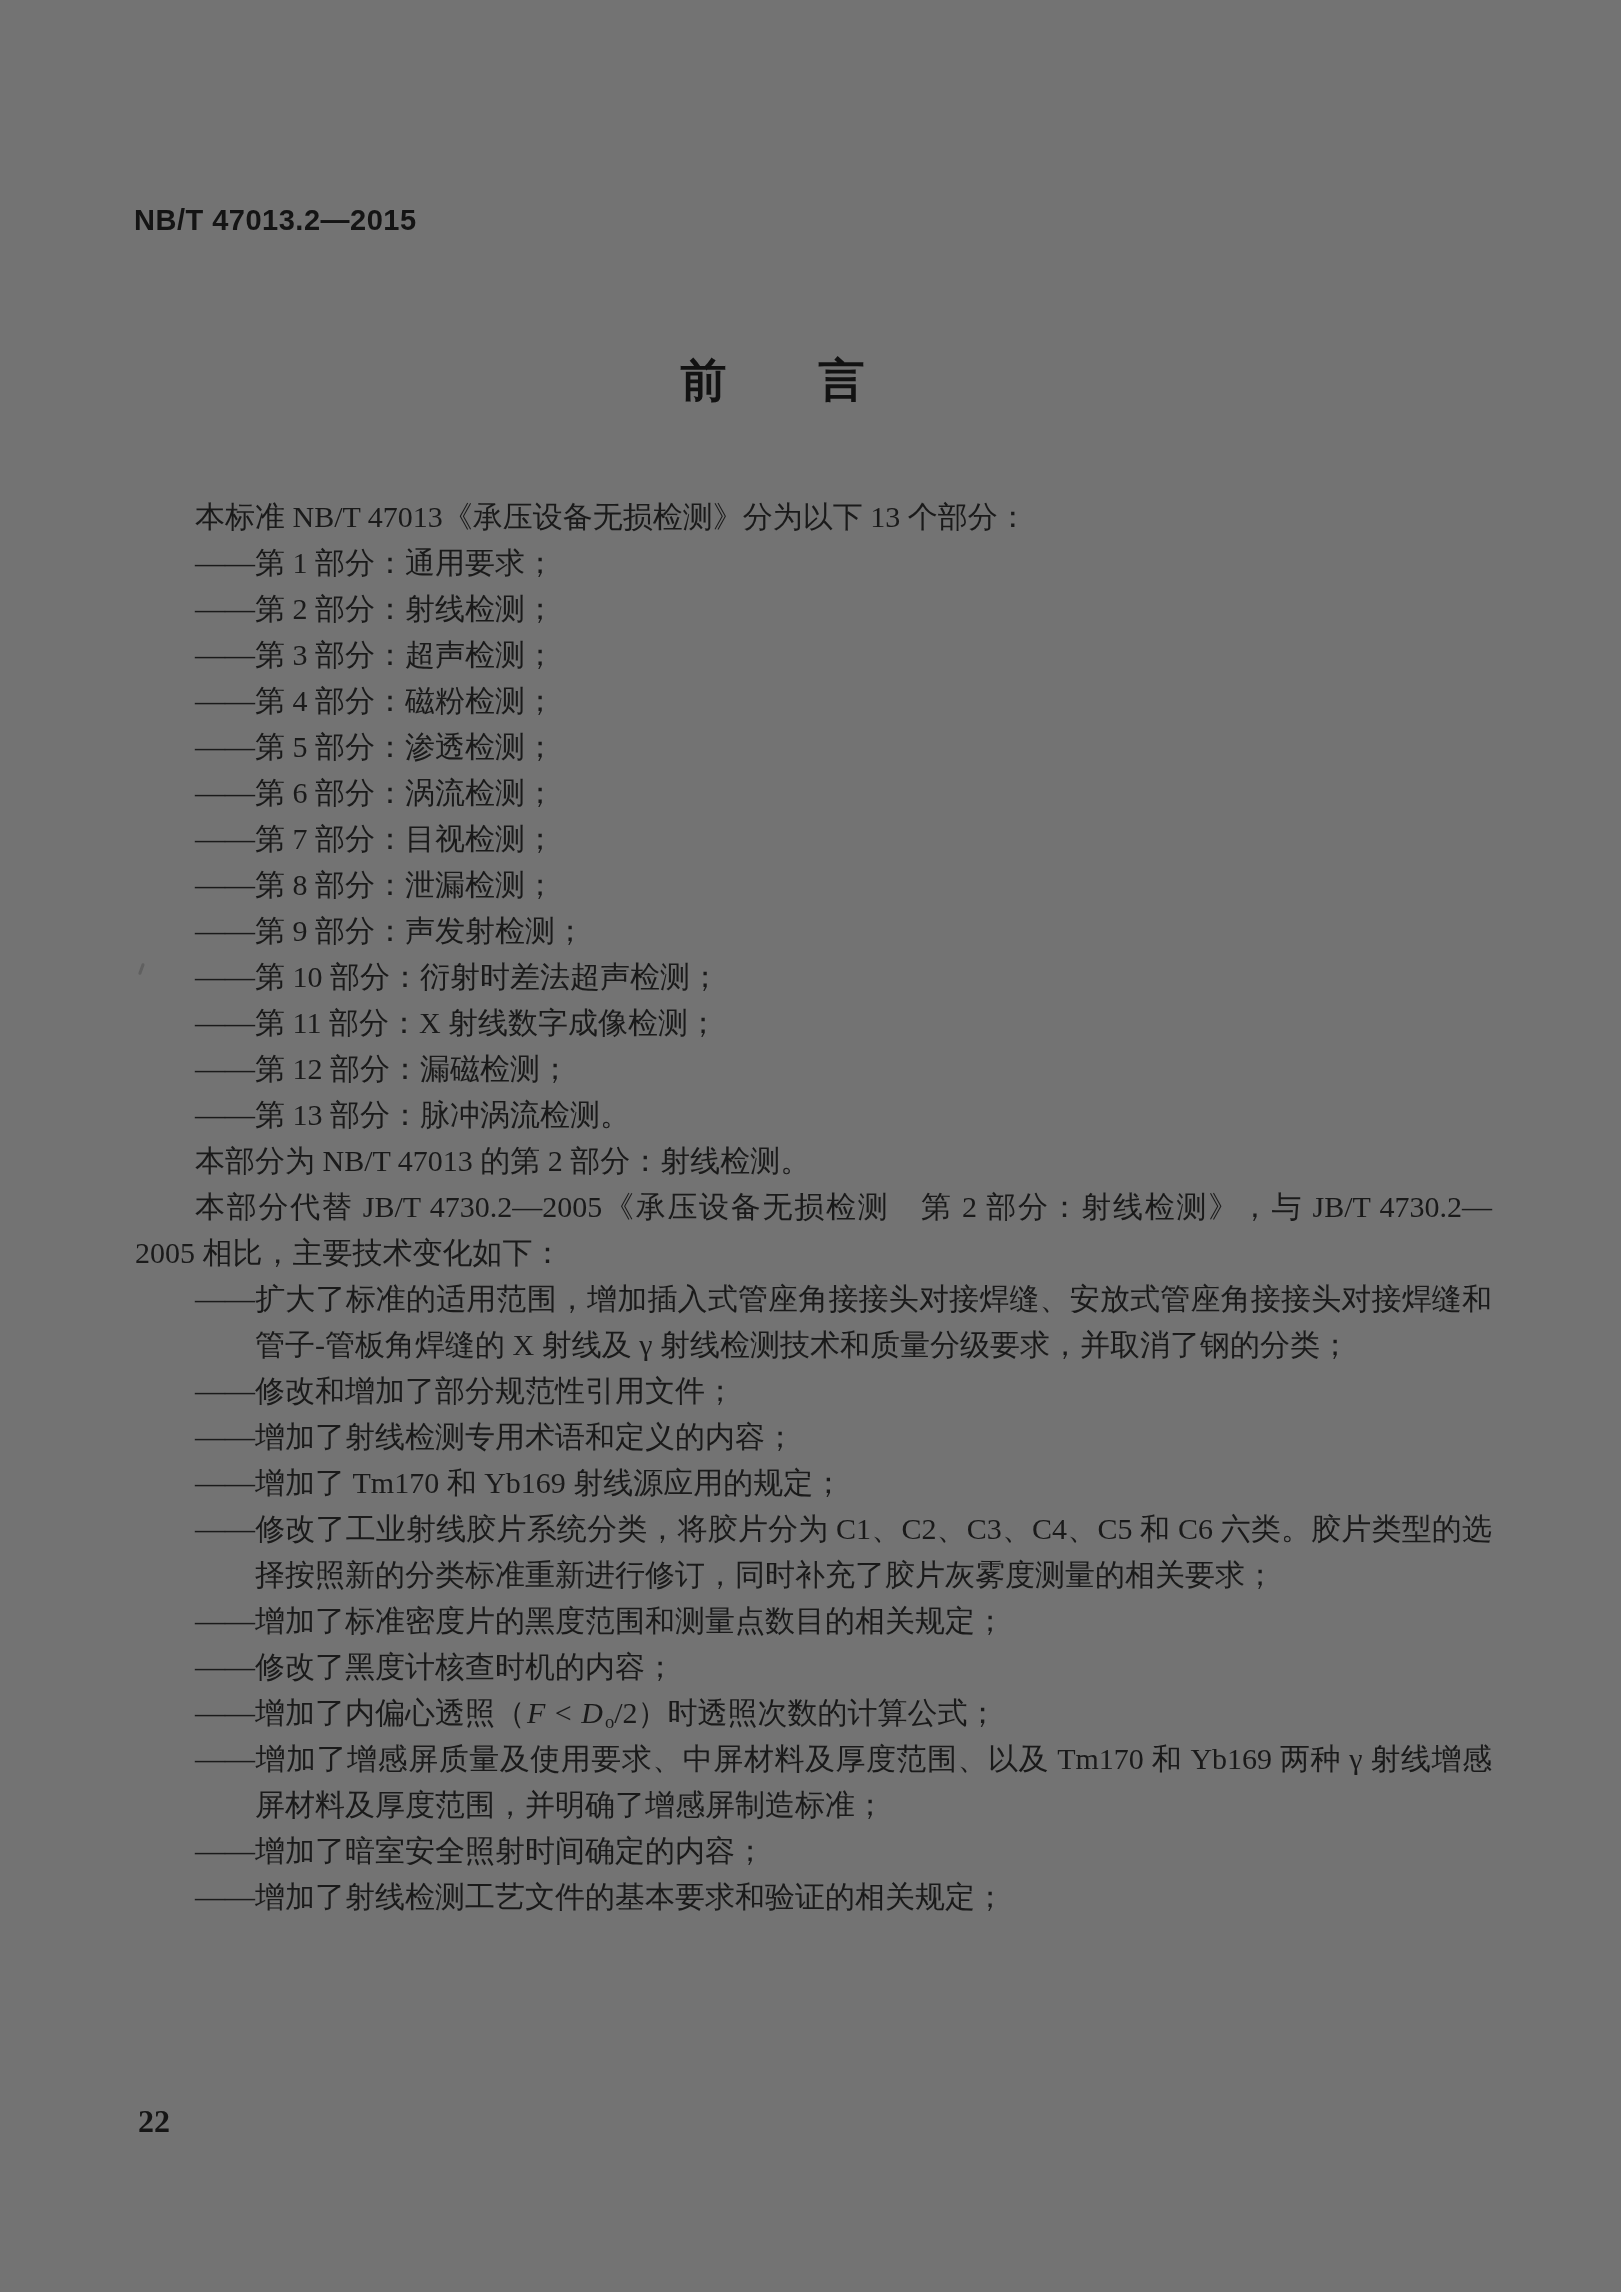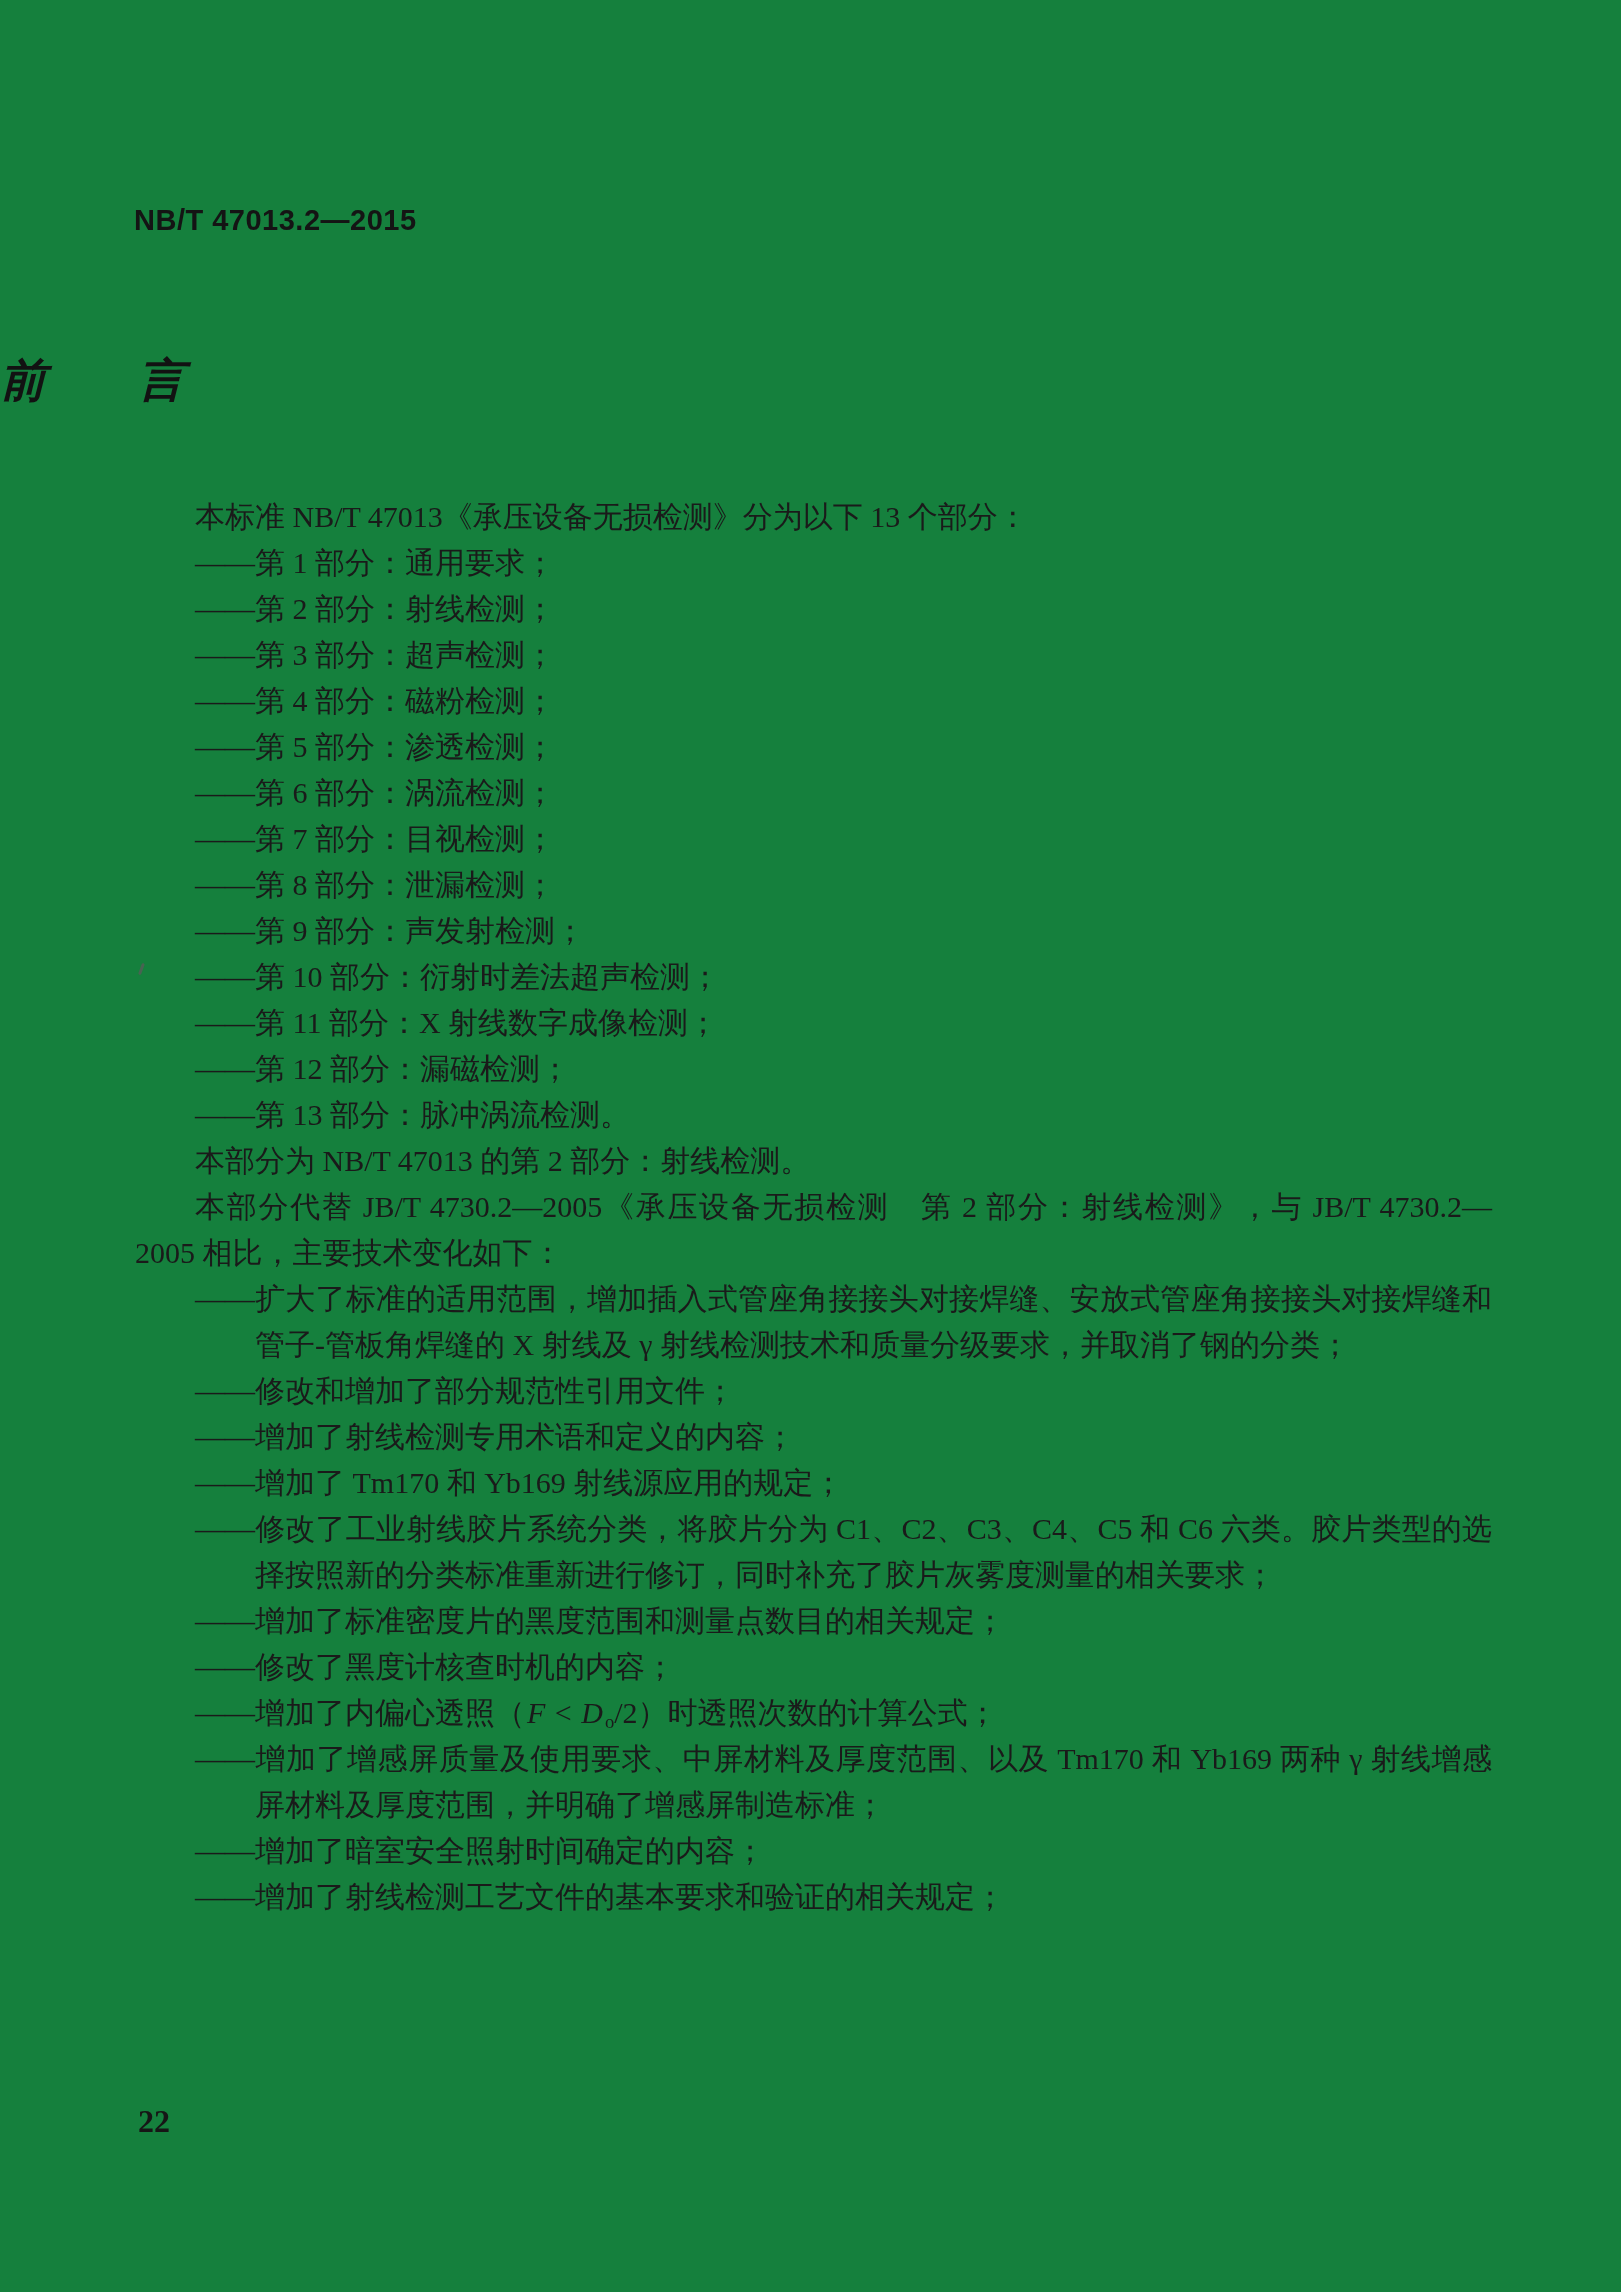--- a/index.html
+++ b/index.html
@@ -1,35 +1,35 @@
 <!DOCTYPE html>
 <html><head>
 <meta charset="utf-8">
 <style>
   html,body{margin:0;padding:0;background:#e8e8e6;}
   .page{
     position:relative;
     width:1621px;height:2293px;
-    background:#15803d;
+    background:#737373;
     overflow:hidden;
     color:#1c1c1c;
     margin:0 auto;
   }
   .standard-code{
     position:absolute;left:134px;top:204px;
     font-family:"Liberation Sans","DejaVu Sans",sans-serif;
     font-weight:700;font-size:29px;letter-spacing:0.5px;
     color:#141414;
   }
   .doc-title{
     position:absolute;left:0;top:356px;width:1545px;margin:0;
+    text-align:center;
     font-family:"Liberation Serif","DejaVu Serif",serif;
     font-weight:700;font-size:46px;line-height:1.1;
     color:#121212;
-    font-style:italic;
   }
   .body-text{
     position:absolute;left:135px;top:494px;width:1357px;
     font-family:"Liberation Serif","DejaVu Serif",serif;
     font-size:30px;line-height:46px;
     text-align:justify;
     color:#1a1a1a;
   }
   .line{margin:0;padding:0;font-family:Liberation Serif, serif;}
   .para{text-indent:2em;}

